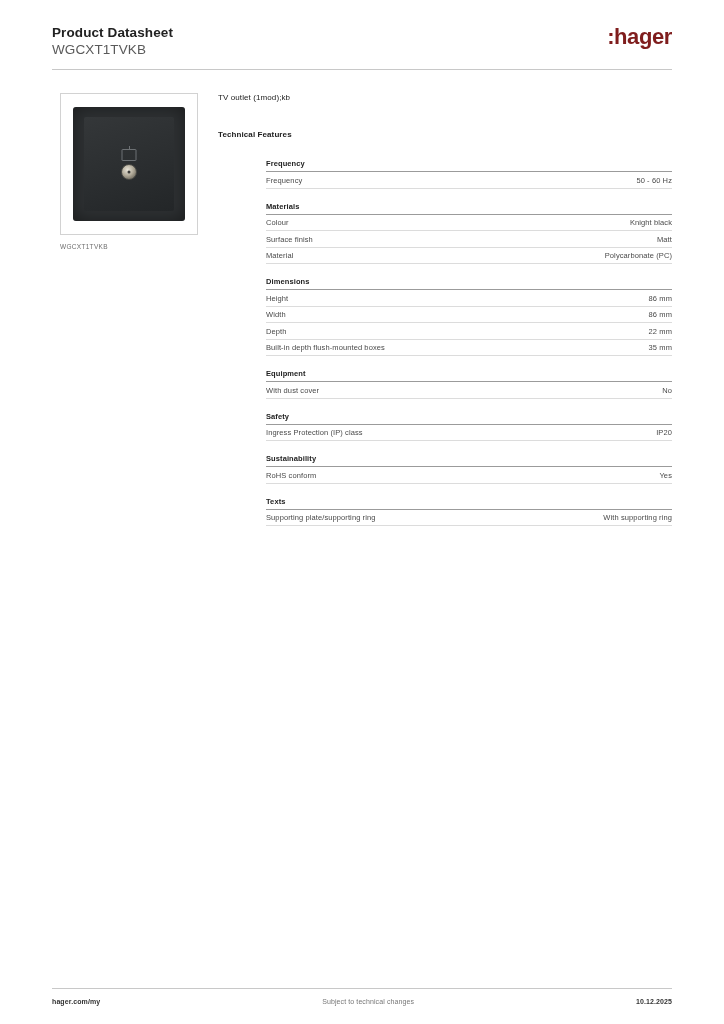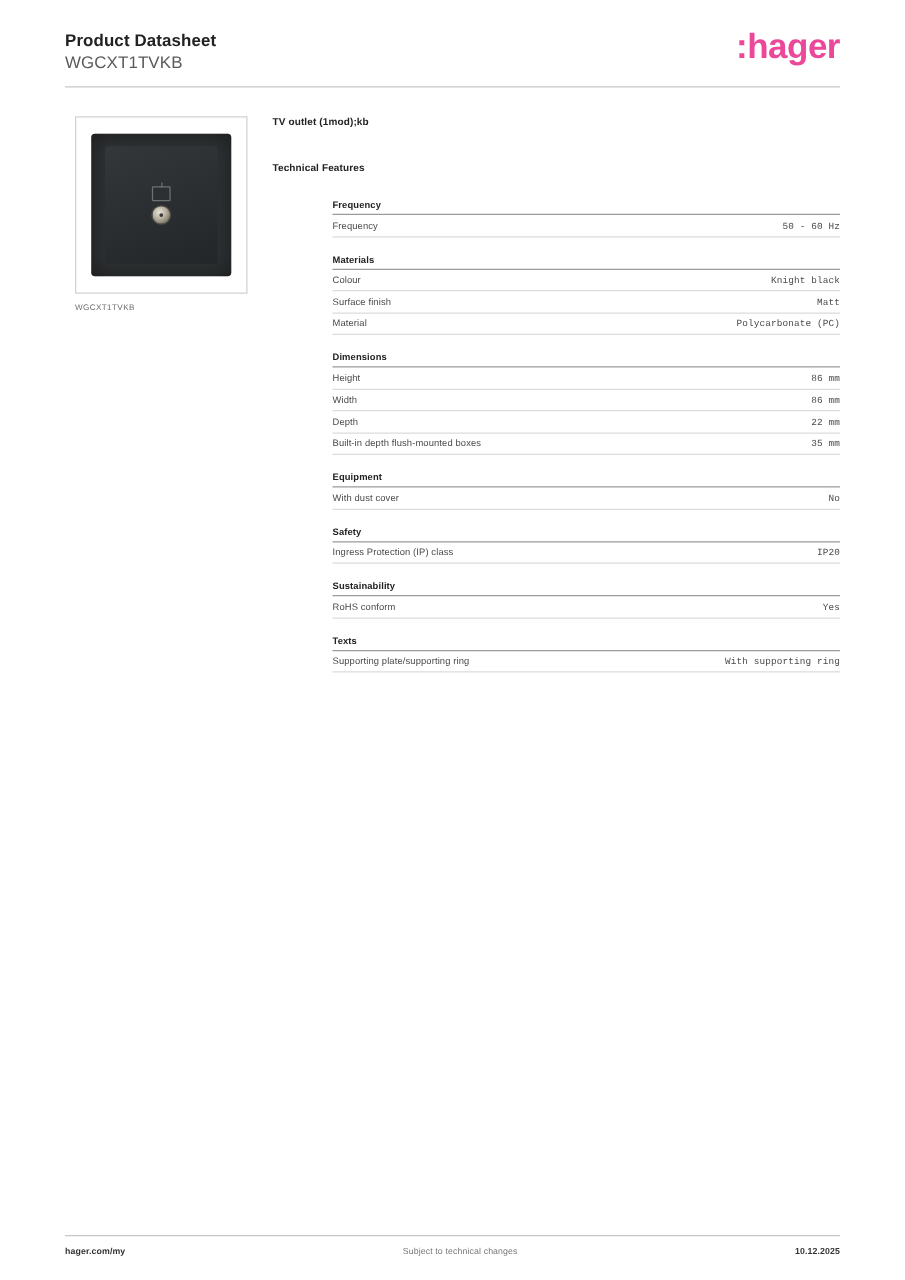--- a/index.html
+++ b/index.html
@@ -43,23 +43,23 @@
     line-height: 17px;
   }
   .doc-subtitle {
     font-size: 13.5px;
     font-weight: normal;
     color: #5a5a5a;
     line-height: 17px;
     letter-spacing: 0.1px;
   }
   .logo {
-    font-size: 28px;
+    font-size: 22px;
     font-weight: bold;
-    color: #ec4899;
+    color: #7f1d1d;
     letter-spacing: -0.4px;
     line-height: 22px;
     margin-top: 2px;
   }
   .header-rule {
     position: absolute;
     left: 52px;
     top: 69px;
     width: 620px;
     height: 1px;
@@ -151,21 +151,21 @@
 
   
   .specs {
     position: absolute;
     left: 218px;
     top: 93px;
     width: 454px;
   }
   .product-name {
     font-size: 8px;
-    font-weight: bold;
+    font-weight: normal;
     color: #222222;
     margin-bottom: 28px;
     letter-spacing: 0.1px;
   }
   .section-heading {
     font-size: 8px;
     font-weight: bold;
     color: #222222;
     margin-bottom: 20px;
     letter-spacing: 0.1px;
@@ -191,21 +191,20 @@
     padding: 3.5px 0 3px 0;
     border-bottom: 1px solid #dcdcdc;
     letter-spacing: 0.1px;
   }
   .row .label {
     white-space: nowrap;
   }
   .row .value {
     text-align: center;
     white-space: nowrap;
-    font-family: Liberation Mono, monospace;
   }
 
   
   .footer-rule {
     position: absolute;
     left: 52px;
     top: 988px;
     width: 620px;
     height: 1px;
     background: #c8c8c8;

